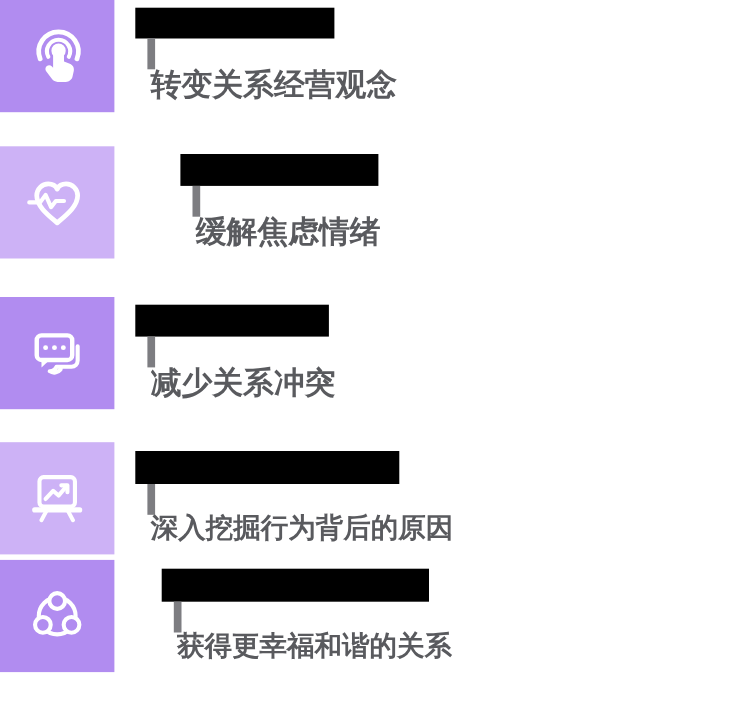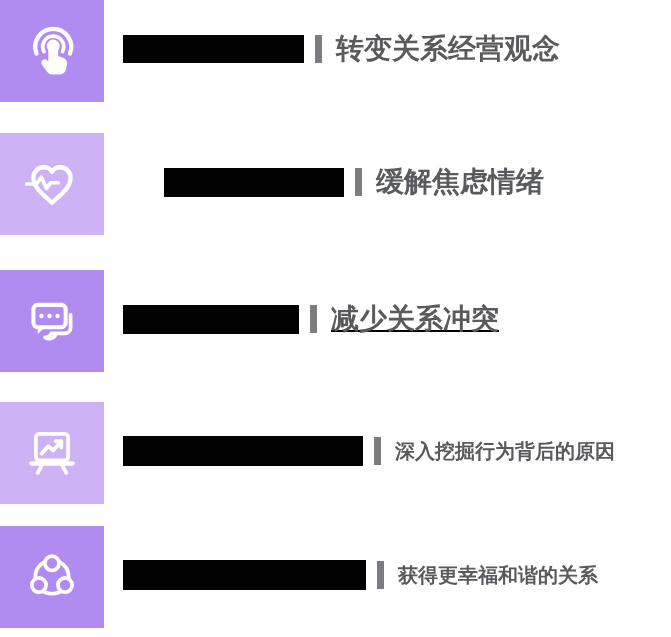--- a/index.html
+++ b/index.html
@@ -18,55 +18,56 @@
     background:var(--page-bg);
     overflow:hidden;
     font-family:"Liberation Sans","DejaVu Sans",sans-serif;
   }
   .row{
     position:absolute;left:0;width:671px;height:102px;
     display:flex;align-items:center;
   }
   .row-1{top:0;}
   .row-2{top:133px;gap:41px;}
-  .row-3{top:270px;text-decoration:underline;}
+  .row-3{top:270px;}
   .row-4{top:402px;}
-  .row-5{top:526px;}
+  .row-5{top:509px;gap:24px;}
   .tile{
     flex:none;width:104px;height:102px;
     display:flex;align-items:center;justify-content:center;
   }
   .tone-dark{background:var(--tile-dark);}
   .tone-light{background:var(--tile-light);}
   .tile svg{display:block;}
   .content{
-    display:flex;align-items:center;
+    display:flex;
     margin-left:19px;
     transform:translateY(-2px);
+    flex-direction:column;
   }
   .bar{height:29px;background:var(--bar);flex:none;}
   .row-1 .bar{width:181px;height:28px;}
   .row-2 .bar{width:180px;}
   .row-3 .bar{width:176px;}
   .row-4 .bar{width:240px;height:30px;}
   .row-5 .bar{width:243px;height:30px;}
   .sep{
     flex:none;width:7px;height:28px;
     background:var(--separator);
     margin-left:11px;
   }
   .label{
     margin-left:14px;
     color:var(--label);
     font-weight:700;
     white-space:nowrap;
     line-height:1;
   }
   .row-1 .label,.row-2 .label,.row-3 .label{font-size:28px;}
-  .row-4 .label,.row-5 .label{font-size:20px;}
+  .row-4 .label,.row-5 .label{font-size:25px;}
 </style>
 </head>
 <body>
 
 <div class="canvas">
 
   <div class="row row-1">
     <div class="tile tone-dark">
       <span class="icon">
         <svg width="62" height="62" viewBox="0 0 100 100" fill="none" stroke="#ffffff" stroke-linecap="round" stroke-linejoin="round">

